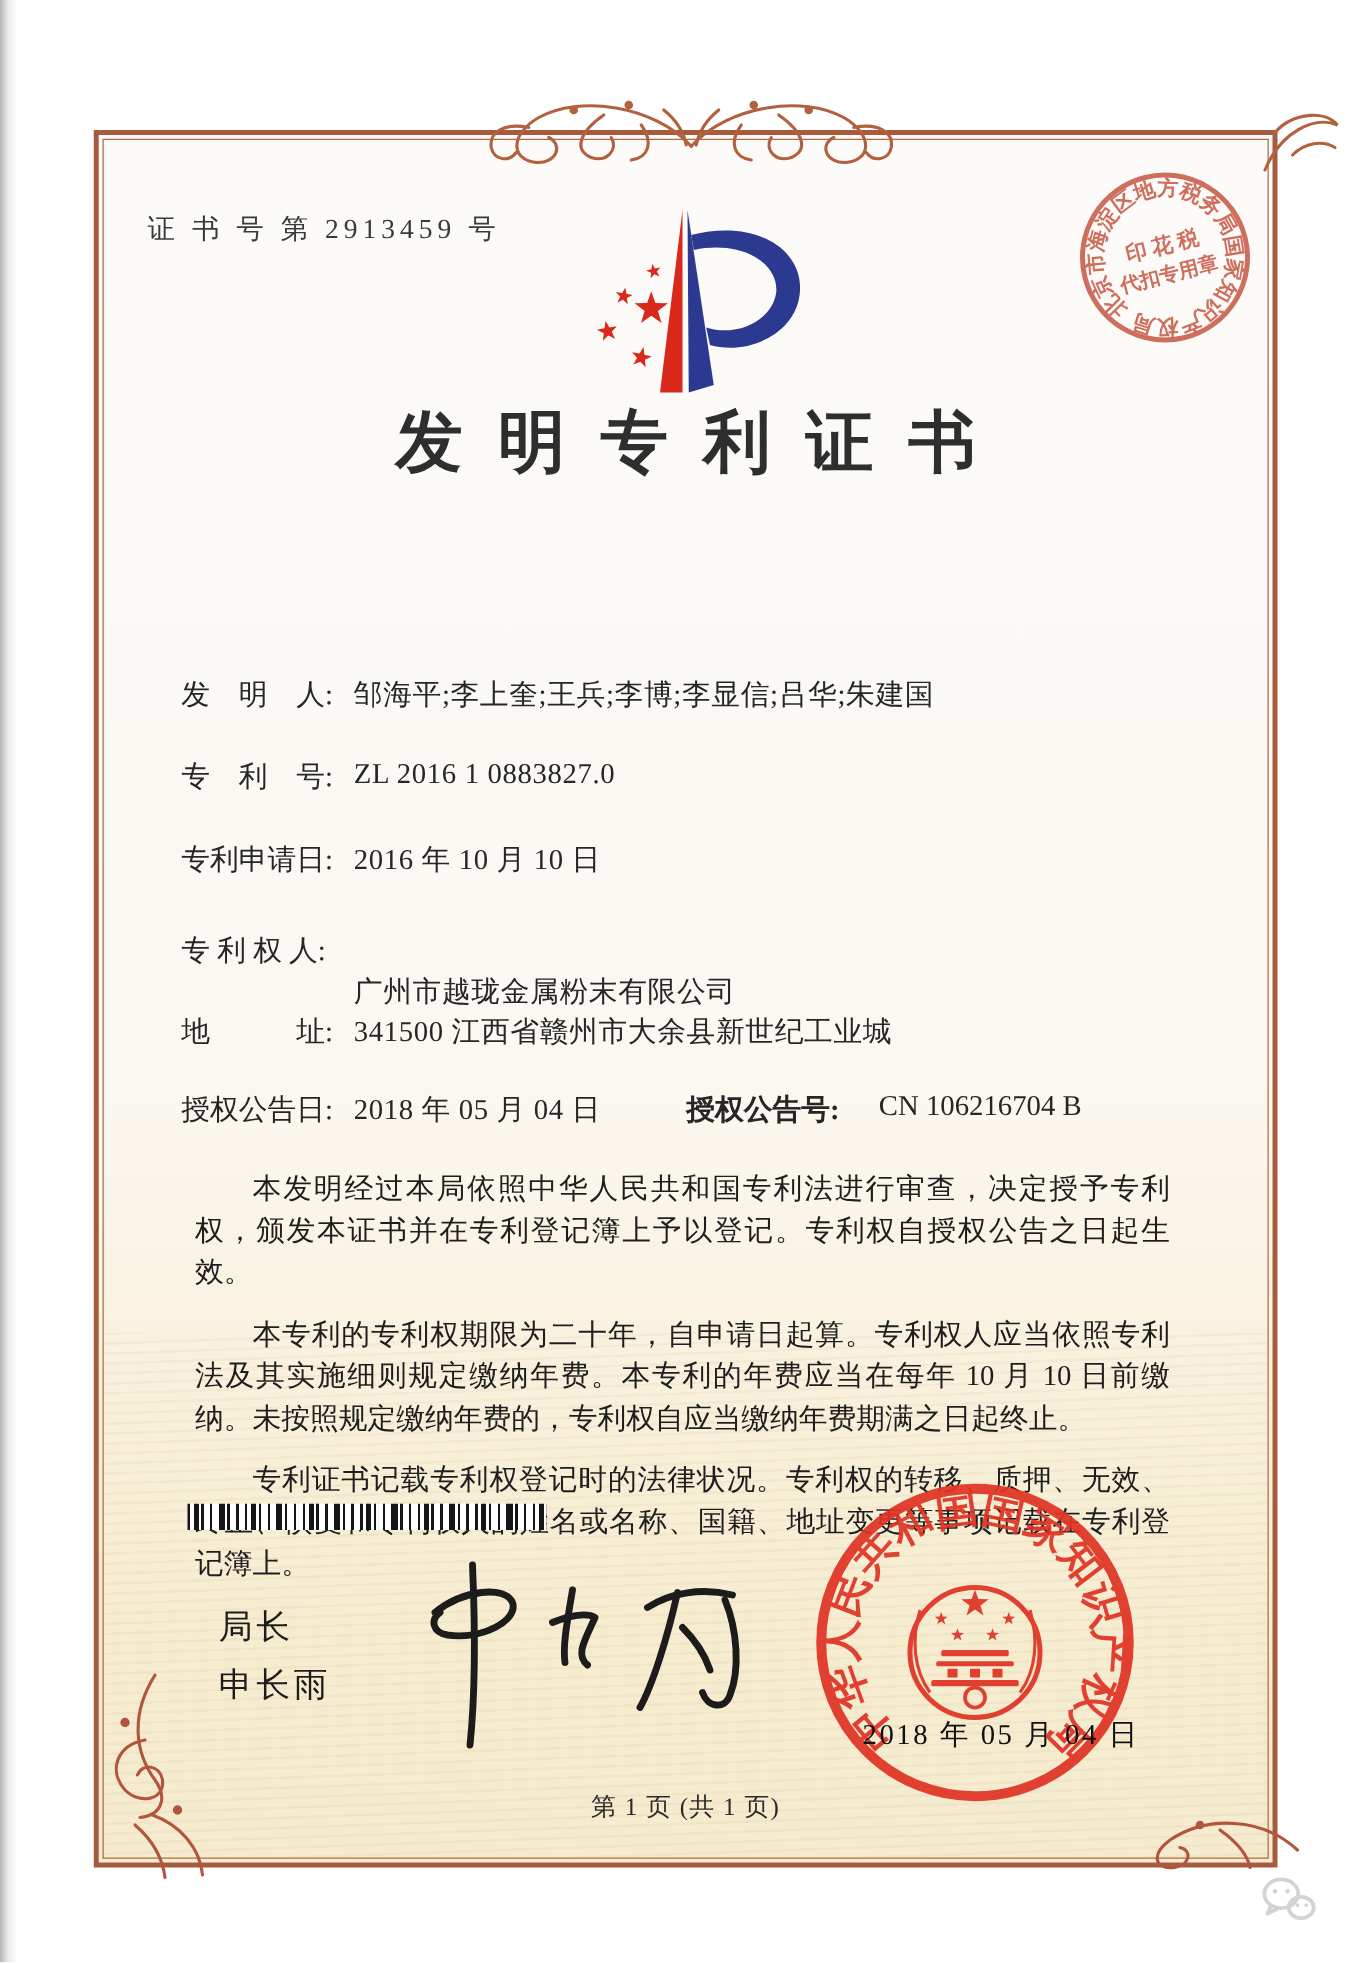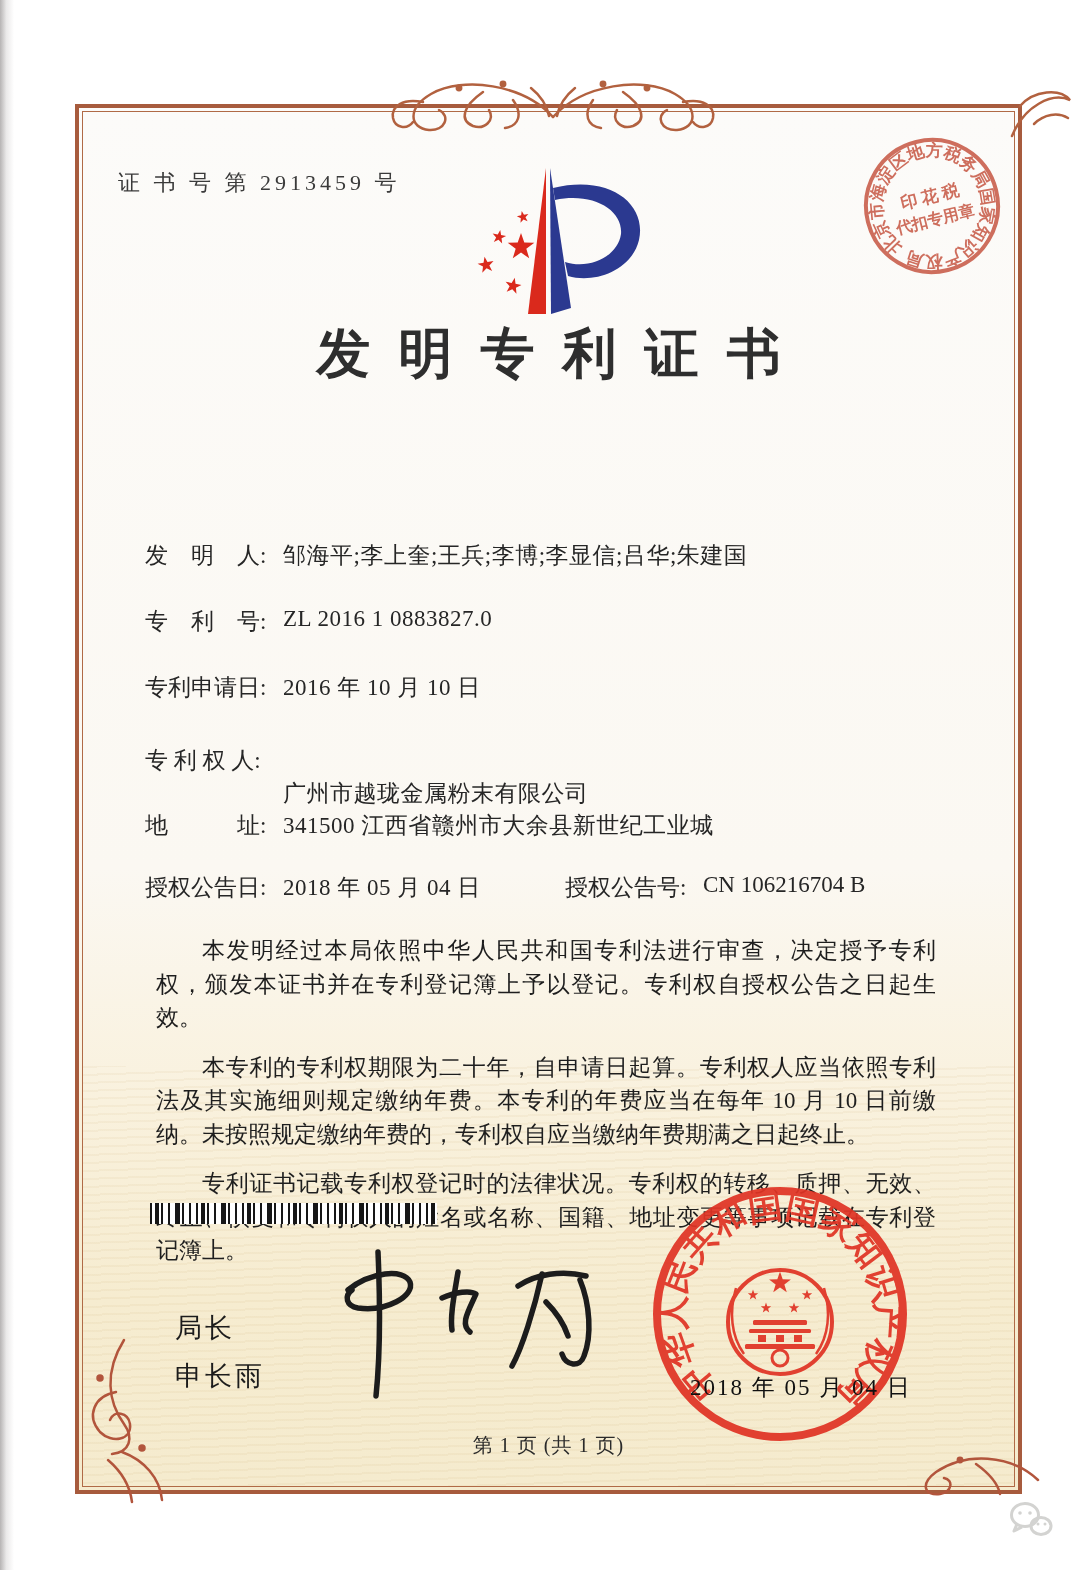--- a/index.html
+++ b/index.html
@@ -28,36 +28,36 @@
   .stamp{position:absolute;left:852px;top:126px;transform:rotate(-14deg);opacity:.82;}
 
   .title{position:absolute;left:75px;width:947px;top:318px;text-align:center;
         font-size:54px;font-weight:600;color:#2e2e2e;letter-spacing:.52em;text-indent:.52em;}
 
   .row{position:absolute;left:145px;width:870px;height:34px;font-size:23px;color:#262626;}
   .row .lbl{position:absolute;left:0;top:0;white-space:pre;}
   .row .val{position:absolute;left:138px;top:0;white-space:pre;letter-spacing:.5px;}
   .r1{top:470px}.r2{top:540px}.r3{top:606px}.r4{top:672px}.r5{top:745px}.r6{top:810px}.r7{top:872px}
   .val2{position:absolute;left:283px;top:778px;font-size:23px;color:#262626;white-space:pre;letter-spacing:.5px;}
-  .g2l{position:absolute;left:420px;top:0;white-space:pre;}
+  .g2l{position:absolute;left:404px;top:0;white-space:pre;font-weight:bold;}
   .g2v{position:absolute;left:558px;top:0;white-space:pre;}
 
   .bodytext{position:absolute;left:140px;top:918px;width:812px;font-size:23px;line-height:33.5px;
         text-align:justify;color:#1e1e1e;}
   .bodytext p{margin:16px;text-indent:2em;}
 
   .barcode{position:absolute;left:150px;top:1203px;width:287px;height:21px;
         background:repeating-linear-gradient(90deg,#161616 0 2px,#fff 2px 5px,#161616 5px 9px,#fff 9px 11px,
         #161616 11px 13px,#fff 13px 18px,#161616 18px 20px,#fff 20px 25px,#161616 25px 30px,#fff 30px 32px,
         #161616 32px 34px,#fff 34px 39px,#161616 39px 41px,#fff 41px 46px);}
 
   .sig-title{position:absolute;left:175px;top:1283px;font-size:27px;color:#1c1c1c;letter-spacing:3px;
-        font-family:"Liberation Sans","DejaVu Sans",sans-serif;margin-top:27px;}
+        font-family:"Liberation Sans","DejaVu Sans",sans-serif;}
   .sig-name{position:absolute;left:175px;top:1330px;font-size:27px;color:#1c1c1c;letter-spacing:3px;
-        font-family:"Liberation Sans","DejaVu Sans",sans-serif;margin-top:28px;}
+        font-family:"Liberation Sans","DejaVu Sans",sans-serif;}
   .signature{position:absolute;left:318px;top:1238px;}
 
   .seal{position:absolute;left:650px;top:1184px;opacity:.93;}
   .seal-date{position:absolute;left:690px;top:1372px;font-size:23px;letter-spacing:2px;color:#101010;white-space:pre;}
 
   .footer{position:absolute;left:75px;width:947px;top:1432px;text-align:center;font-size:20px;color:#2a2a2a;letter-spacing:1px;}
 
   .watermark{position:absolute;right:26px;top:1500px;display:flex;align-items:center;gap:8px;
         font-family:"Liberation Sans","DejaVu Sans",sans-serif;font-size:35px;color:#d7d7d5;
         text-shadow:0 1px 0 #ffffff,0 2px 2px rgba(120,120,120,.35);}

